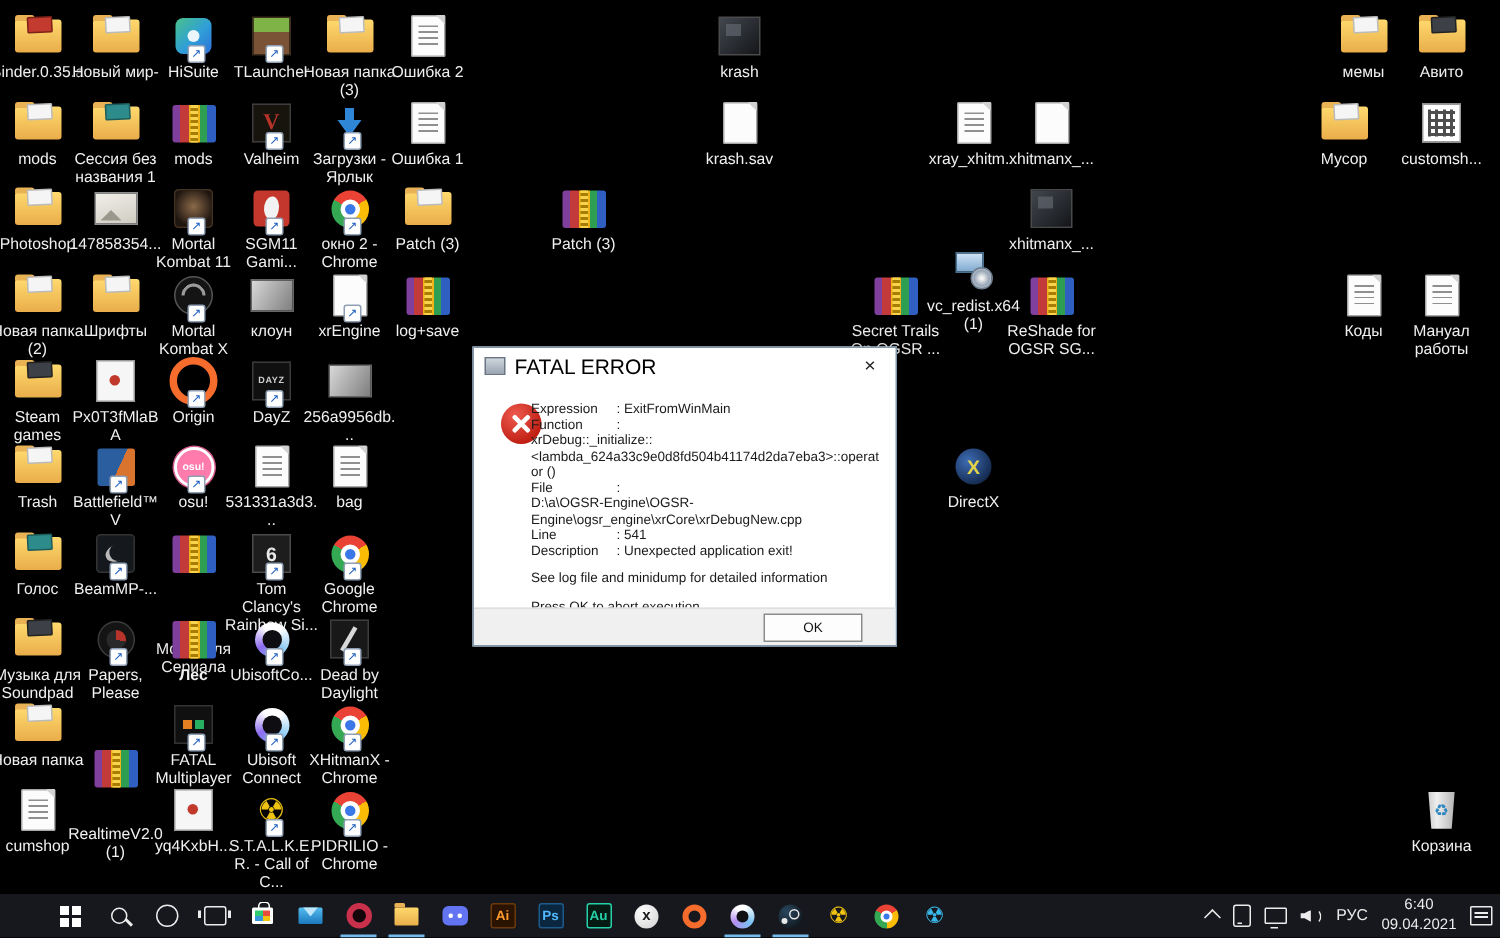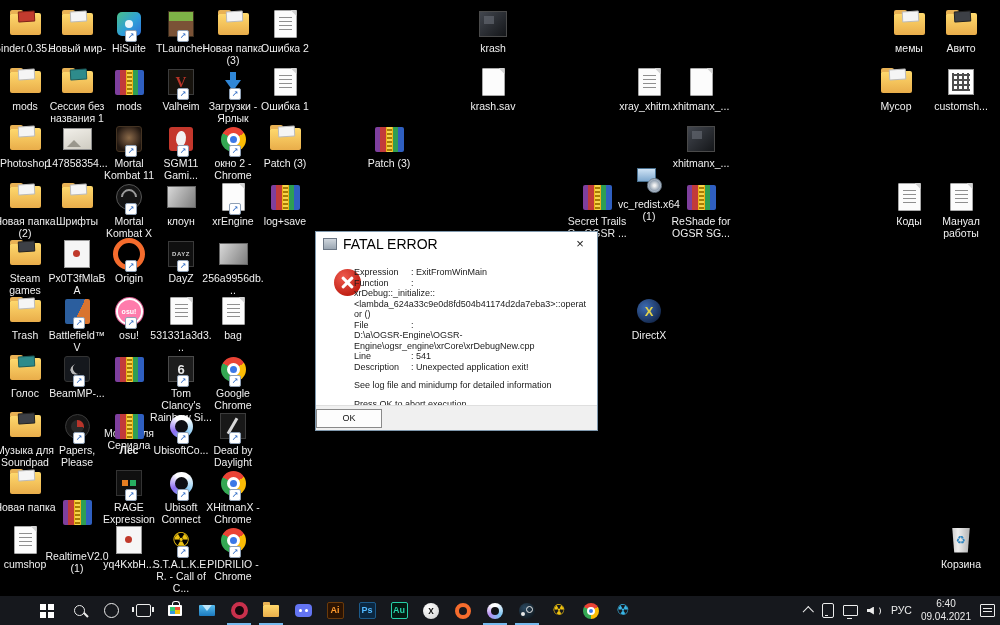--- a/index.html
+++ b/index.html
@@ -91,21 +91,21 @@
   .err-ico{position:absolute;left:18px;top:14px;width:27px;height:27px;border-radius:50%;background:radial-gradient(circle at 35% 30%,#ef5a4e,#c02014 72%)}
   .err-ico::before,.err-ico::after{content:"";position:absolute;left:12px;top:6px;width:3px;height:15px;background:#fff;border-radius:1px}
   .err-ico::before{transform:rotate(45deg)}
   .err-ico::after{transform:rotate(-45deg)}
   .dlg-text{position:absolute;left:38px;right:10px;top:12px;font-size:9px;line-height:10.5px;color:#1a1a1a}
   .dlg-row{display:flex}
   .dlg-row .lbl{width:57px;flex:none}
   .dlg-row .val{flex:1;overflow-wrap:anywhere}
   .dlg-full{overflow-wrap:anywhere}
   .dlg-sp{height:8px}
-  .dlg-footer{position:absolute;left:0;right:0;bottom:0;height:25px;background:#f0f0f0;border-top:1px solid #dfdfdf;display:flex;align-items:center;justify-content:flex-start;padding-right:9px;box-sizing:border-box}
+  .dlg-footer{position:absolute;left:0;right:0;bottom:0;height:25px;background:#f0f0f0;border-top:1px solid #dfdfdf;display:flex;align-items:center;justify-content:flex-end;padding-right:22px;box-sizing:border-box}
   .ok-btn{width:64px;height:17px;background:#fdfdfd;border:1px solid #8a8a8a;font-size:9px;color:#111;display:flex;align-items:center;justify-content:center}
 
   
   .taskbar{position:absolute;left:0;right:0;bottom:0;height:29px;background:#16181d;display:flex;align-items:stretch;z-index:10}
   .tb-left{display:flex;align-items:stretch;padding-left:34px;gap:6px}
   .t-it{width:26px;display:flex;align-items:center;justify-content:center;position:relative}
   .t-it.active::after{content:"";position:absolute;left:1px;right:1px;bottom:0;height:2px;background:#76b9ed}
   .t-it .tg{position:relative;flex:none}
   .tg::before,.tg::after{content:"";position:absolute}
 
@@ -584,21 +584,21 @@
       </div>
       <div class="lab">Новая папка</div>
     </div>
     <div class="cell" style="left: 98px; top: 467px;">
       <div class="ic">
         <span class="g g-rage"></span>
         <span class="sc">
           <span>→</span>
         </span>
       </div>
-      <div class="lab">RAGE Expression</div>
+      <div class="lab">FATAL Multiplayer</div>
     </div>
     <div class="cell" style="left: 150px; top: 467px;">
       <div class="ic">
         <span class="g g-ubi"></span>
         <span class="sc">
           <span>→</span>
         </span>
       </div>
       <div class="lab">Ubisoft Connect</div>
     </div>

